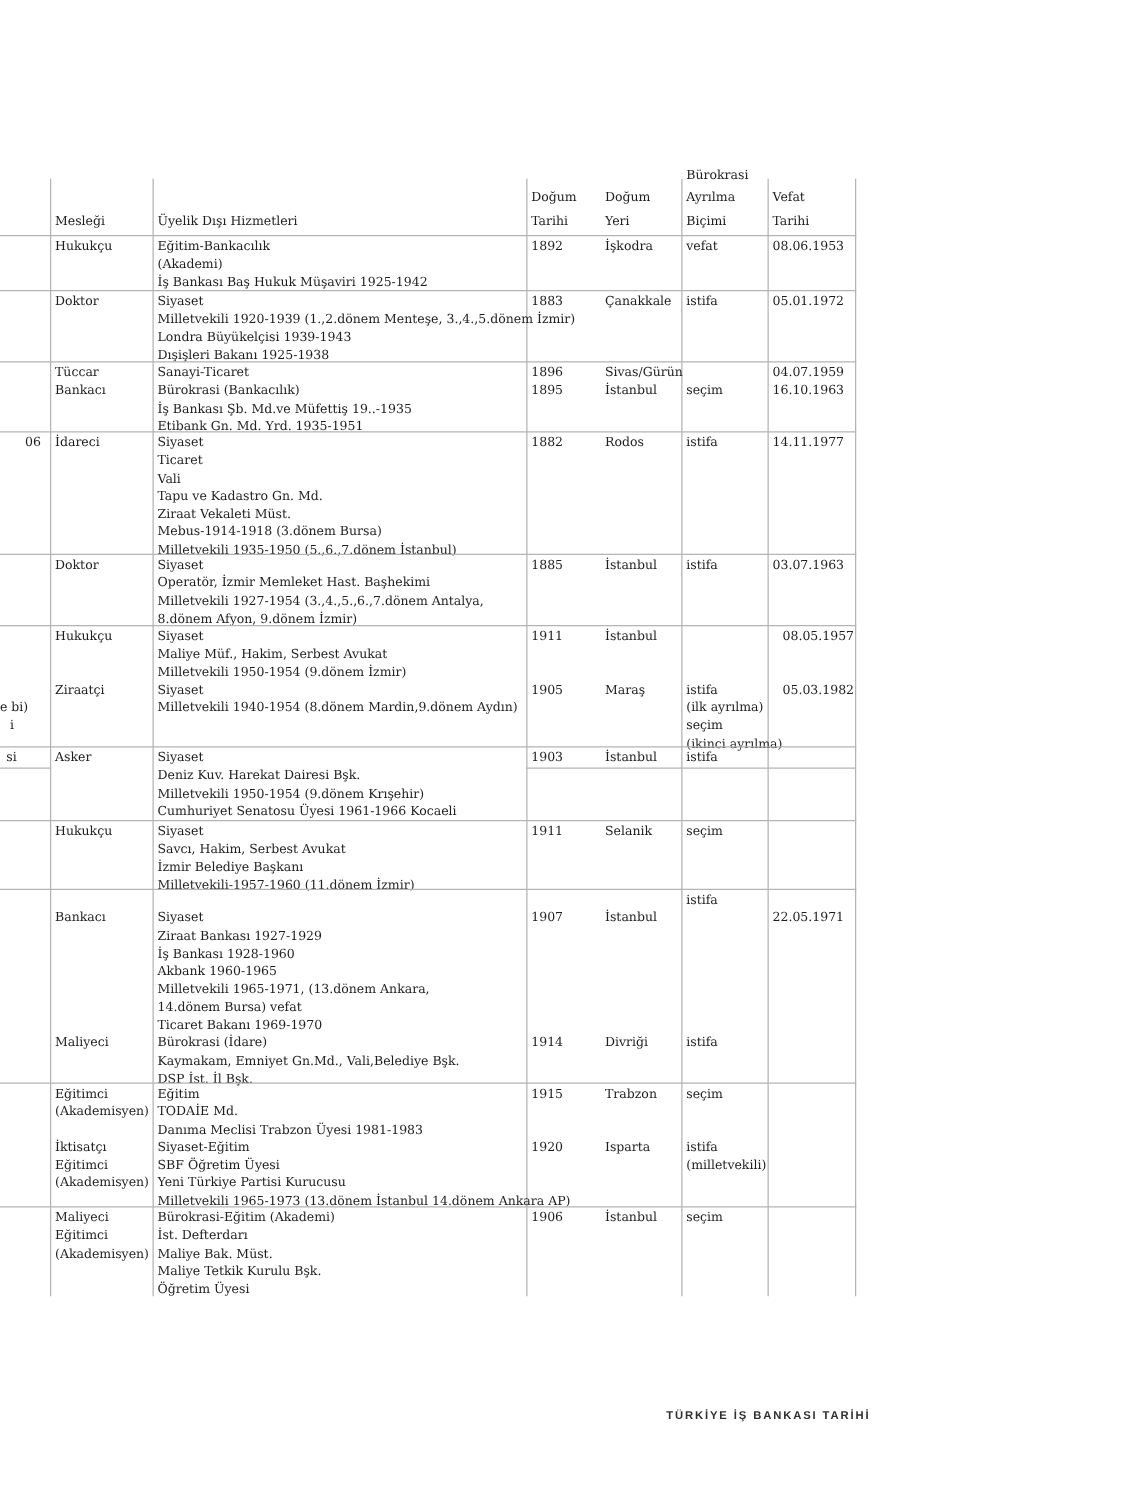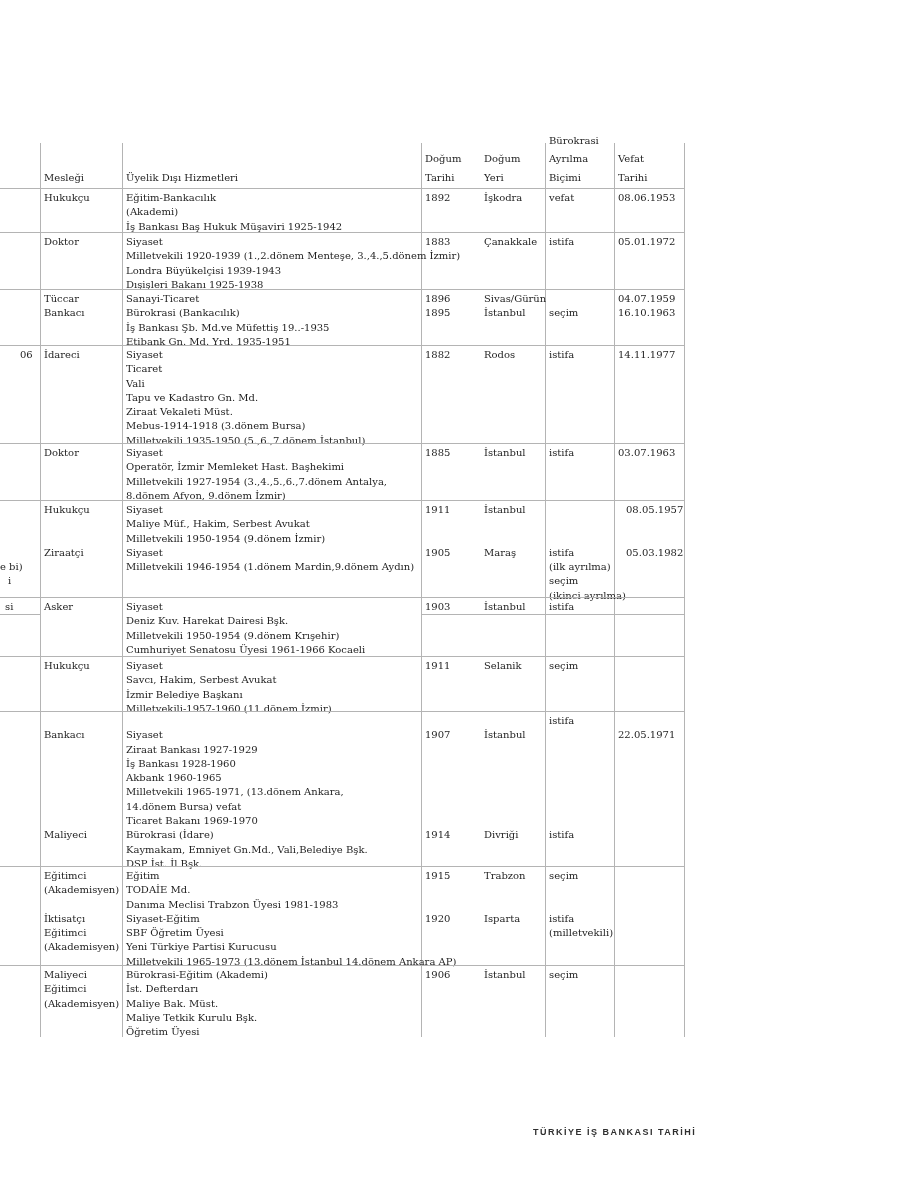--- a/index.html
+++ b/index.html
@@ -201,21 +201,21 @@
           <div class="ln">Hukukçu</div>
           <div class="ln">&nbsp;</div>
           <div class="ln">&nbsp;</div>
           <div class="ln">Ziraatçi</div>
         </div>
         <div class="cell" style="left: 122px; width: 299px; padding-left: 4px;">
           <div class="ln">Siyaset</div>
           <div class="ln">Maliye Müf., Hakim, Serbest Avukat</div>
           <div class="ln">Milletvekili 1950-1954 (9.dönem İzmir)</div>
           <div class="ln">Siyaset</div>
-          <div class="ln">Milletvekili 1946-1954 (1.dönem Mardin,9.dönem Aydın)</div>
+          <div class="ln">Milletvekili 1940-1954 (8.dönem Mardin,9.dönem Aydın)</div>
         </div>
         <div class="cell" style="left: 421px; width: 63px; padding-left: 4px;">
           <div class="ln">1911</div>
           <div class="ln">&nbsp;</div>
           <div class="ln">&nbsp;</div>
           <div class="ln">1905</div>
         </div>
         <div class="cell" style="left: 484px; width: 61px; padding-left: 0px;">
           <div class="ln">İstanbul</div>
           <div class="ln">&nbsp;</div>

